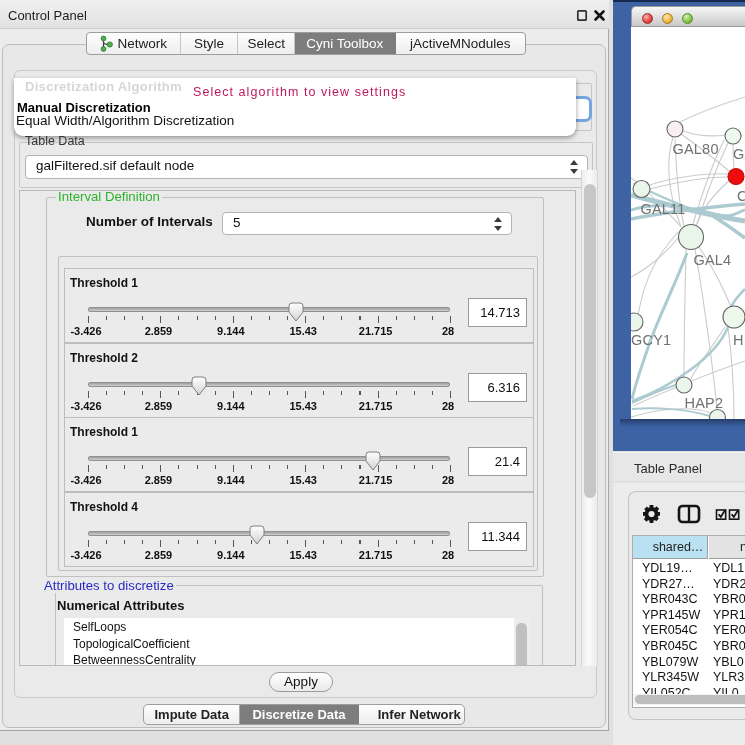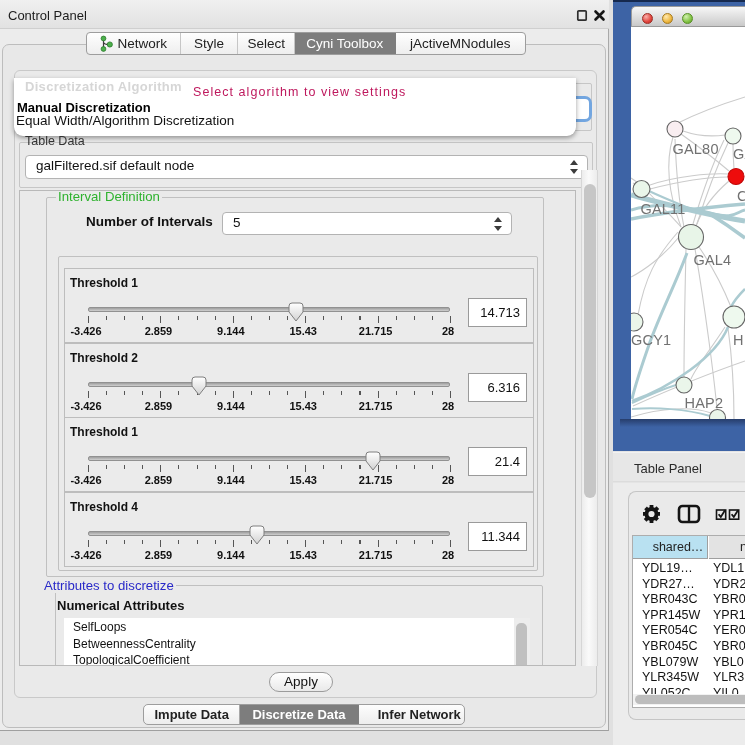--- a/index.html
+++ b/index.html
@@ -389,22 +389,22 @@
           <path d="M1,4 Q1,1 4,1 L12,1 Q15,1 15,4 L15,10 L8,19 L1,10 Z" fill="url(#tg)" stroke="#7e7e7e"></path>
         </svg>
       <div class="vbox">11.344</div>
     </div>
 
     <div class="group" style="left:35px; top:394px; width:488px; height:100px;"></div>
     <div class="glabel blue" style="left:22px; top:386.5px;">Attributes to discretize</div>
     <span style="position:absolute; left:37px; top:407px; font-size:13px; font-weight:bold; color:#111;">Numerical Attributes</span>
     <div class="attr-list" style="left:44px; top:427px; width:450px; height:49px;">
       <div style="padding:2px 16px 0 9px;">SelfLoops</div>
+      <div style="padding:2.6px 0 0 9px;">TopologicalCoefficient</div>
       <div style="padding:2.6px 0 0 9px;">BetweennessCentrality</div>
-      <div style="padding:2.6px 0 0 9px;">TopologicalCoefficient</div>
     </div>
     <div class="list-sb" style="left:494px; top:427px; width:16px; height:49px;">
         <div class="th"></div>
       </div>
   </div>
 
   <div class="vsb-track"></div>
   <div class="vsb-thumb"></div>
 
   <div id="popup">

